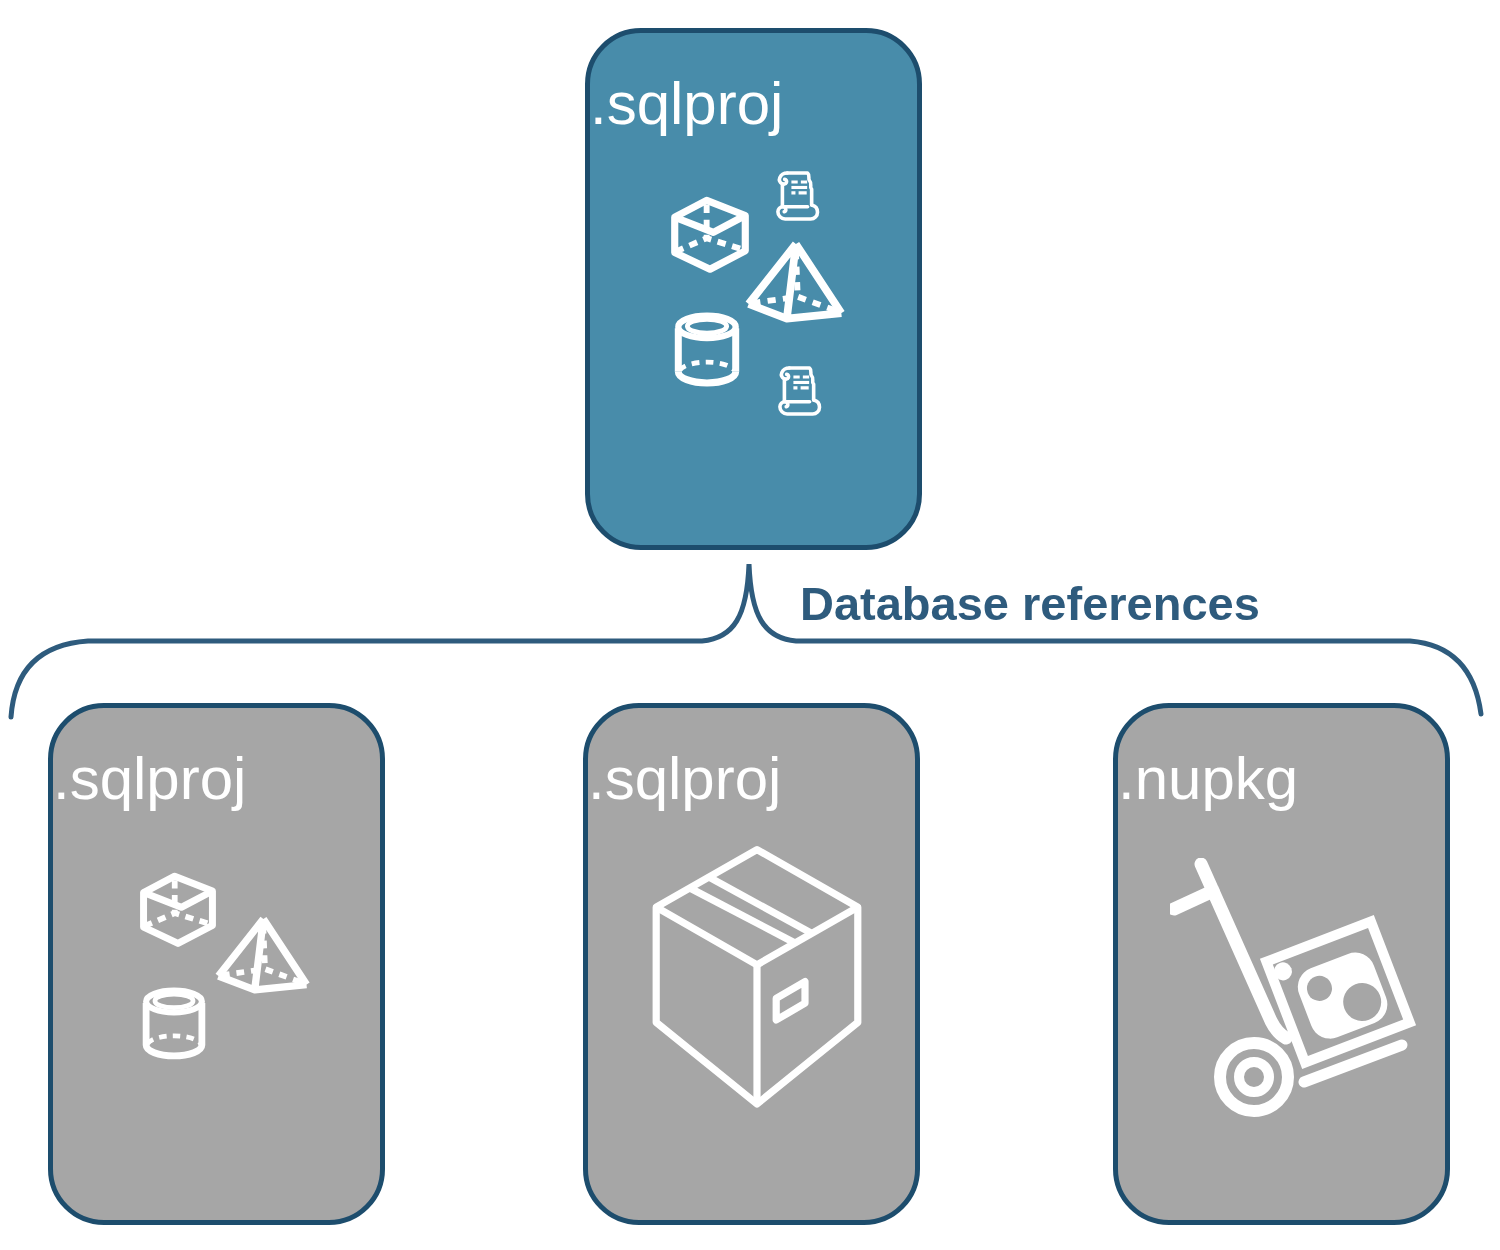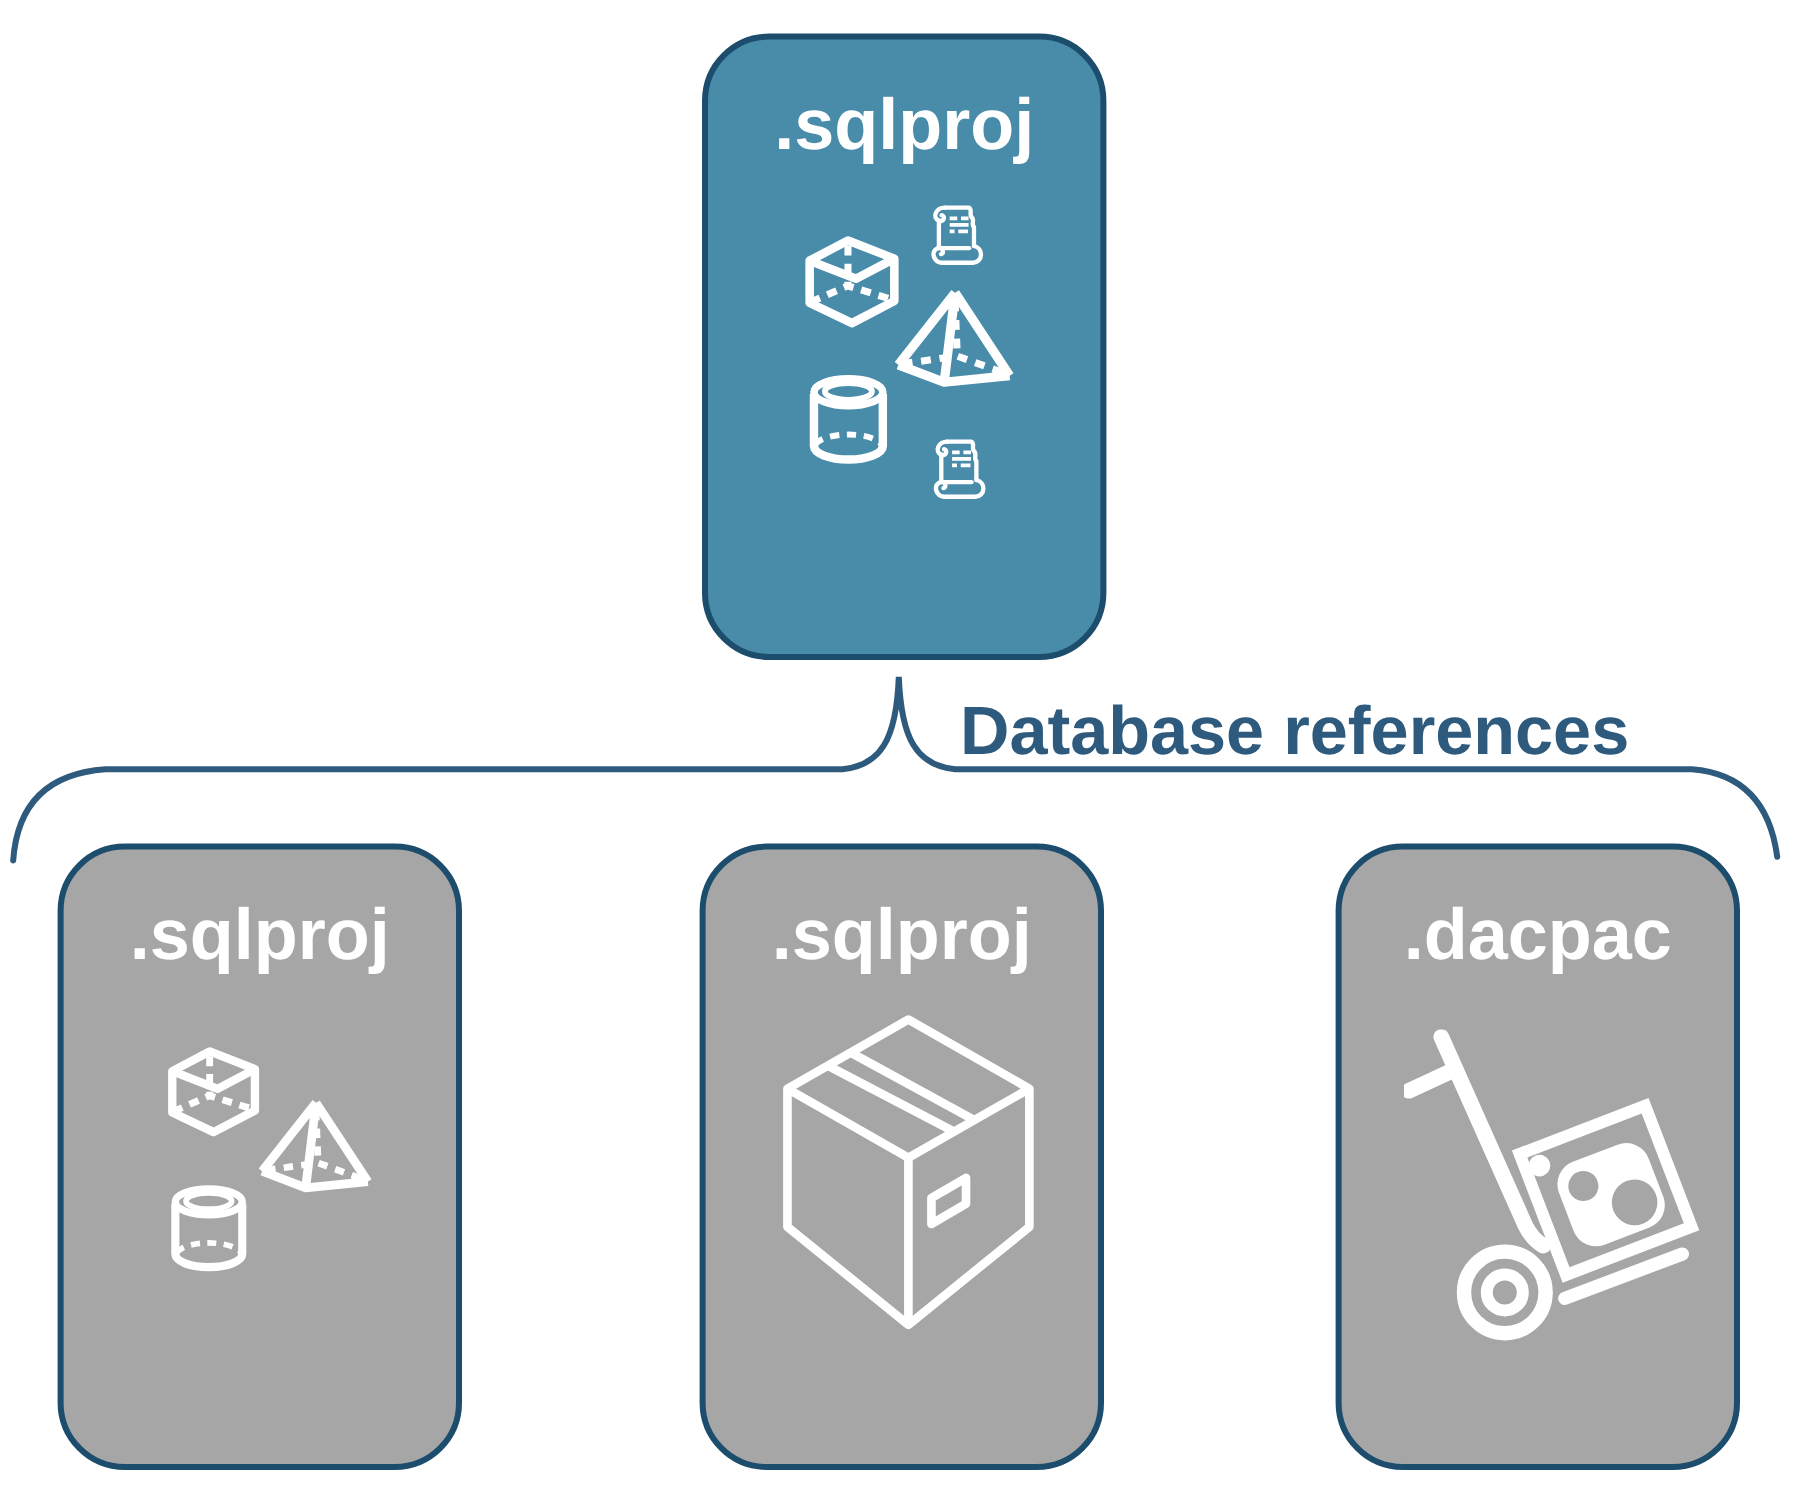--- a/index.html
+++ b/index.html
@@ -2,26 +2,26 @@
 <html style="--root_fill: #488CAA; --child_fill: #A6A6A6; --border: #1D4D6D; --connector: #2E5B7D; --icon: #FFFFFF;"><head>
 <meta charset="utf-8">
 <style>
   body{margin:0;background:#fff}
   .canvas{position:relative;width:1500px;height:1250px;background:#fff;overflow:hidden;
           font-family:"Liberation Sans",sans-serif}
   .card{position:absolute;width:337px;height:522px;box-sizing:border-box;
         border:5px solid var(--border,#1d4d6d);border-radius:56px}
   .root-card{left:585px;top:28px;background:var(--root_fill,#488caa)}
   .child-card{top:703px;background:var(--child_fill,#a6a6a6)}
-  .card-label{margin-top:36px;text-align:center;font-size:60px;font-weight:700;
+  .card-label{margin-top:36px;font-size:60px;font-weight:400;
               color:var(--icon,#fff);letter-spacing:0}
   .ic{position:absolute;display:block}
   .brace{position:absolute;left:0;top:540px}
   .brace path{fill:none;stroke:var(--connector,#2e5b7d);stroke-width:5;stroke-linecap:round}
-  .edge-label{position:absolute;left:800px;top:576px;font-size:57px;font-weight:800;
+  .edge-label{position:absolute;left:800px;top:576px;font-size:47px;font-weight:800;
               color:var(--connector,#2e5b7d);white-space:nowrap}
   .symstore{position:absolute;width:0;height:0;overflow:hidden}
 </style>
 </head>
 <body>
 
 <svg class="symstore" aria-hidden="true">
   <symbol id="sym-cube" viewBox="0 0 100 100">
     <g fill="none" stroke="#fff" stroke-width="8.5" stroke-linejoin="round">
       <path d="M8,30 L46,10 L92,28 L92,70 L50,92 L8,72 Z"></path>
@@ -113,21 +113,21 @@
         <path d="M8,28 L50,52 L92,28"></path>
         <path d="M50,52 L50,110"></path>
         <path d="M30,15.5 L73,39"></path>
         <path d="M22,20 L66,43"></path>
         <path d="M58,66 L70,59 L70,68 L58,75 Z"></path>
       </g>
     </svg>
   </div>
 
   <div class="card child-card" style="left:1113px">
-    <div class="card-label">.dacpac</div>
+    <div class="card-label">.nupkg</div>
     <svg class="ic" style="left:52px;top:150px" width="250" height="262" viewBox="0 0 250 262">
       <g fill="none" stroke="#fff" stroke-linecap="round">
         <path stroke-width="13" d="M31,6 L101,163 Q107,175 116,180"></path>
         <path stroke-width="13" d="M4,51 L43,33"></path>
         <circle stroke-width="12" cx="84" cy="219" r="34"></circle>
         <circle stroke-width="10" cx="84" cy="219" r="15"></circle>
         <path stroke-width="11" d="M134,224 L232,187"></path>
       </g>
       <g transform="rotate(-21 168 134)">
         <rect x="112" y="80" width="112" height="108" fill="none" stroke="#fff" stroke-width="10"></rect>

